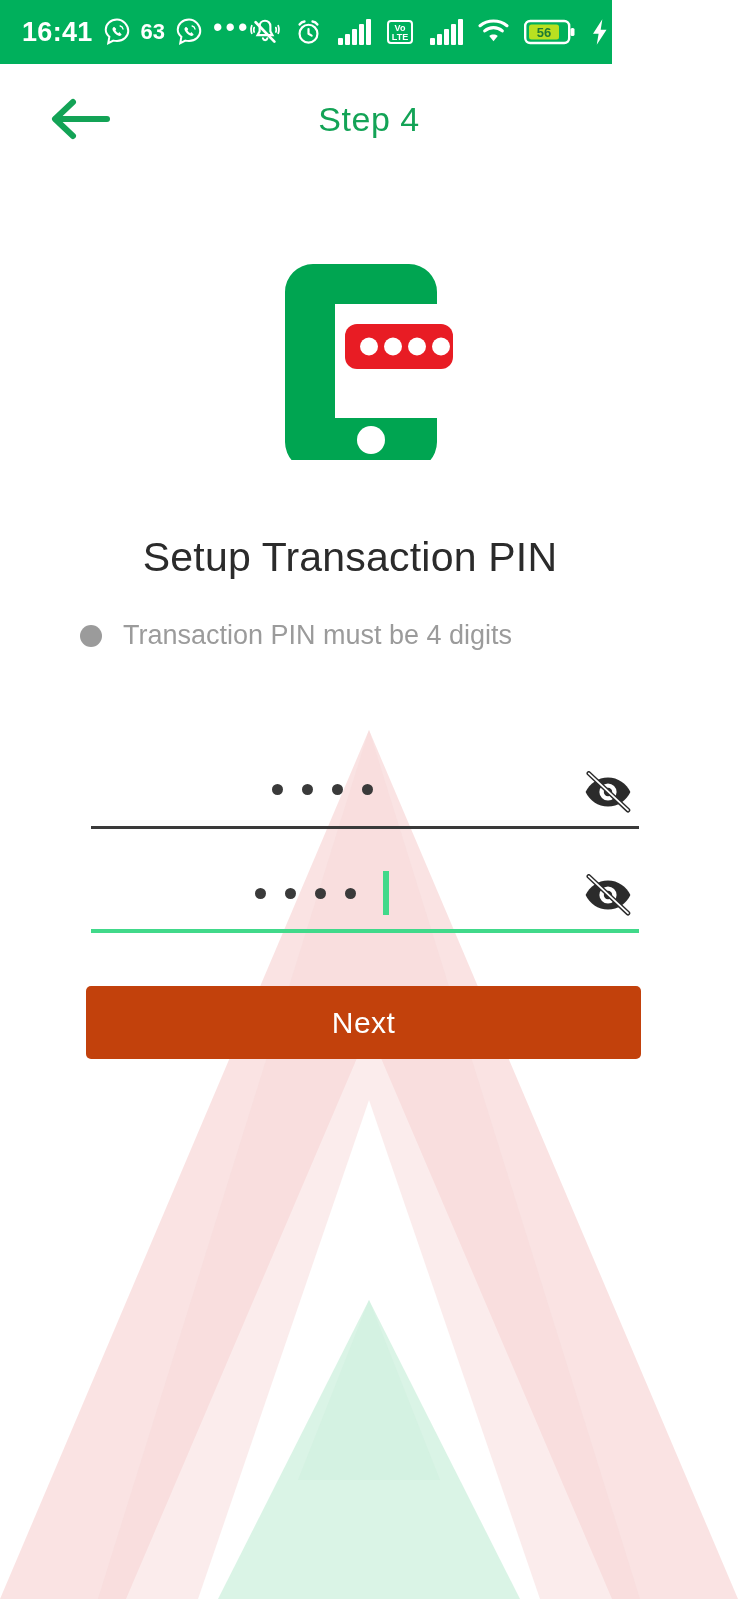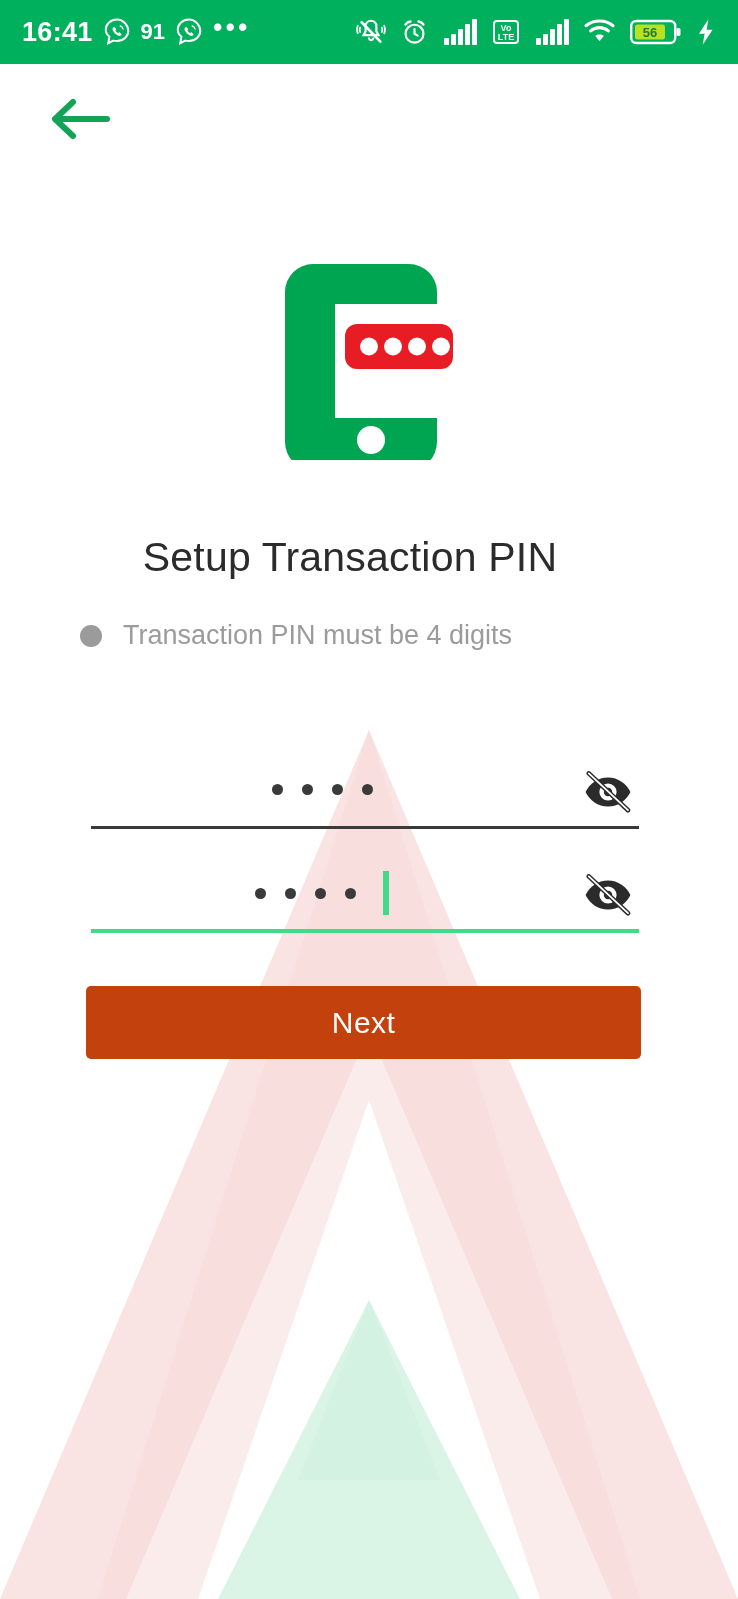--- a/index.html
+++ b/index.html
@@ -10,21 +10,21 @@
     overflow:hidden;
     position:relative;
   }
   .screen { position:relative; width:738px; height:1599px; background:#fff; overflow:hidden; }
 
   
   .watermark { position:absolute; left:0; top:0; width:738px; height:1599px; z-index:0; pointer-events:none; }
 
   
   .statusbar {
-    position:absolute; left:0; top:0; width:738px; height:64px;
+    position:absolute; left:0; top:0; width:612px; height:64px;
     background:#00b05c; z-index:5;
     display:flex; align-items:center; justify-content:space-between;
     padding:0 22px;
   }
   .sb-left { display:flex; align-items:center; gap:9px; }
   .sb-time { color:#fff; font-size:27px; font-weight:bold; letter-spacing:.3px; }
   .sb-bn { color:#fff; font-size:22px; font-weight:bold; }
   .sb-dots { color:#fff; font-size:27px; letter-spacing:3px; line-height:12px; padding-bottom:10px; }
   .sb-right { display:flex; align-items:center; gap:14px;text-align:right; }
   .sb-ic { display:block; }
@@ -101,21 +101,21 @@
   <div class="statusbar">
     <div class="sb-left">
       <span class="sb-time">16:41</span>
 
       <svg class="sb-ic" width="30" height="30" viewBox="0 0 24 24">
         <path d="M12 2C6.9 2 3 5.6 3 10c0 2.3 1.1 4.4 2.9 5.8L5 21l4.1-2.1c.9.2 1.9.3 2.9.3 5.1 0 9-3.6 9-8s-3.9-9.2-9-9.2z" fill="none" stroke="#ffffff" stroke-width="1.6"></path>
         <path d="M9 8.3c.3-.4.8-.4 1.1-.1l1 1c.3.3.3.7 0 1l-.4.4c.5 1 1.3 1.8 2.3 2.3l.4-.4c.3-.3.7-.3 1 0l1 1c.3.3.3.8-.1 1.1-1 .9-2.2.6-3.6-.4-1.1-.8-2-1.7-2.7-2.9-.8-1.3-.9-2.4 0-3z" fill="#ffffff"></path>
         <path d="M14.5 7.2c1.2.3 2.1 1.2 2.3 2.4" fill="none" stroke="#ffffff" stroke-width="1.1" stroke-linecap="round"></path>
       </svg>
 
-      <span class="sb-bn">91</span>
+      <span class="sb-bn">63</span>
 
       <svg class="sb-ic" width="30" height="30" viewBox="0 0 24 24">
         <path d="M12 2C6.9 2 3 5.6 3 10c0 2.3 1.1 4.4 2.9 5.8L5 21l4.1-2.1c.9.2 1.9.3 2.9.3 5.1 0 9-3.6 9-8s-3.9-9.2-9-9.2z" fill="none" stroke="#ffffff" stroke-width="1.6"></path>
         <path d="M9 8.3c.3-.4.8-.4 1.1-.1l1 1c.3.3.3.7 0 1l-.4.4c.5 1 1.3 1.8 2.3 2.3l.4-.4c.3-.3.7-.3 1 0l1 1c.3.3.3.8-.1 1.1-1 .9-2.2.6-3.6-.4-1.1-.8-2-1.7-2.7-2.9-.8-1.3-.9-2.4 0-3z" fill="#ffffff"></path>
         <path d="M14.5 7.2c1.2.3 2.1 1.2 2.3 2.4" fill="none" stroke="#ffffff" stroke-width="1.1" stroke-linecap="round"></path>
       </svg>
 
       <span class="sb-dots">•••</span>
     </div>
 
@@ -176,20 +176,21 @@
     </div>
   </div>
 
   <div class="header">
     <div class="back-btn">
       <svg width="62" height="46" viewBox="0 0 62 46">
         <path d="M58 23H7" stroke="#13a356" stroke-width="6" stroke-linecap="round"></path>
         <path d="M24 6L6 23l18 17" fill="none" stroke="#13a356" stroke-width="6" stroke-linecap="round" stroke-linejoin="round"></path>
       </svg>
     </div>
+    <div class="step-title">Step 4</div>
   </div>
 
   <svg class="illus" width="172" height="198" viewBox="0 0 172 198">
     <path d="M30 2h96a28 28 0 0 1 28 28v12H52v114h102v24a28 28 0 0 1-28 28H30A28 28 0 0 1 2 180V30A28 28 0 0 1 30 2z" fill="#00a551"></path>
     <circle cx="88" cy="178" r="14" fill="#ffffff"></circle>
     <rect x="62" y="62" width="108" height="45" rx="12" fill="#e81c24"></rect>
     <circle cx="86" cy="84.5" r="9" fill="#ffffff"></circle>
     <circle cx="110" cy="84.5" r="9" fill="#ffffff"></circle>
     <circle cx="134" cy="84.5" r="9" fill="#ffffff"></circle>
     <circle cx="158" cy="84.5" r="9" fill="#ffffff"></circle>

